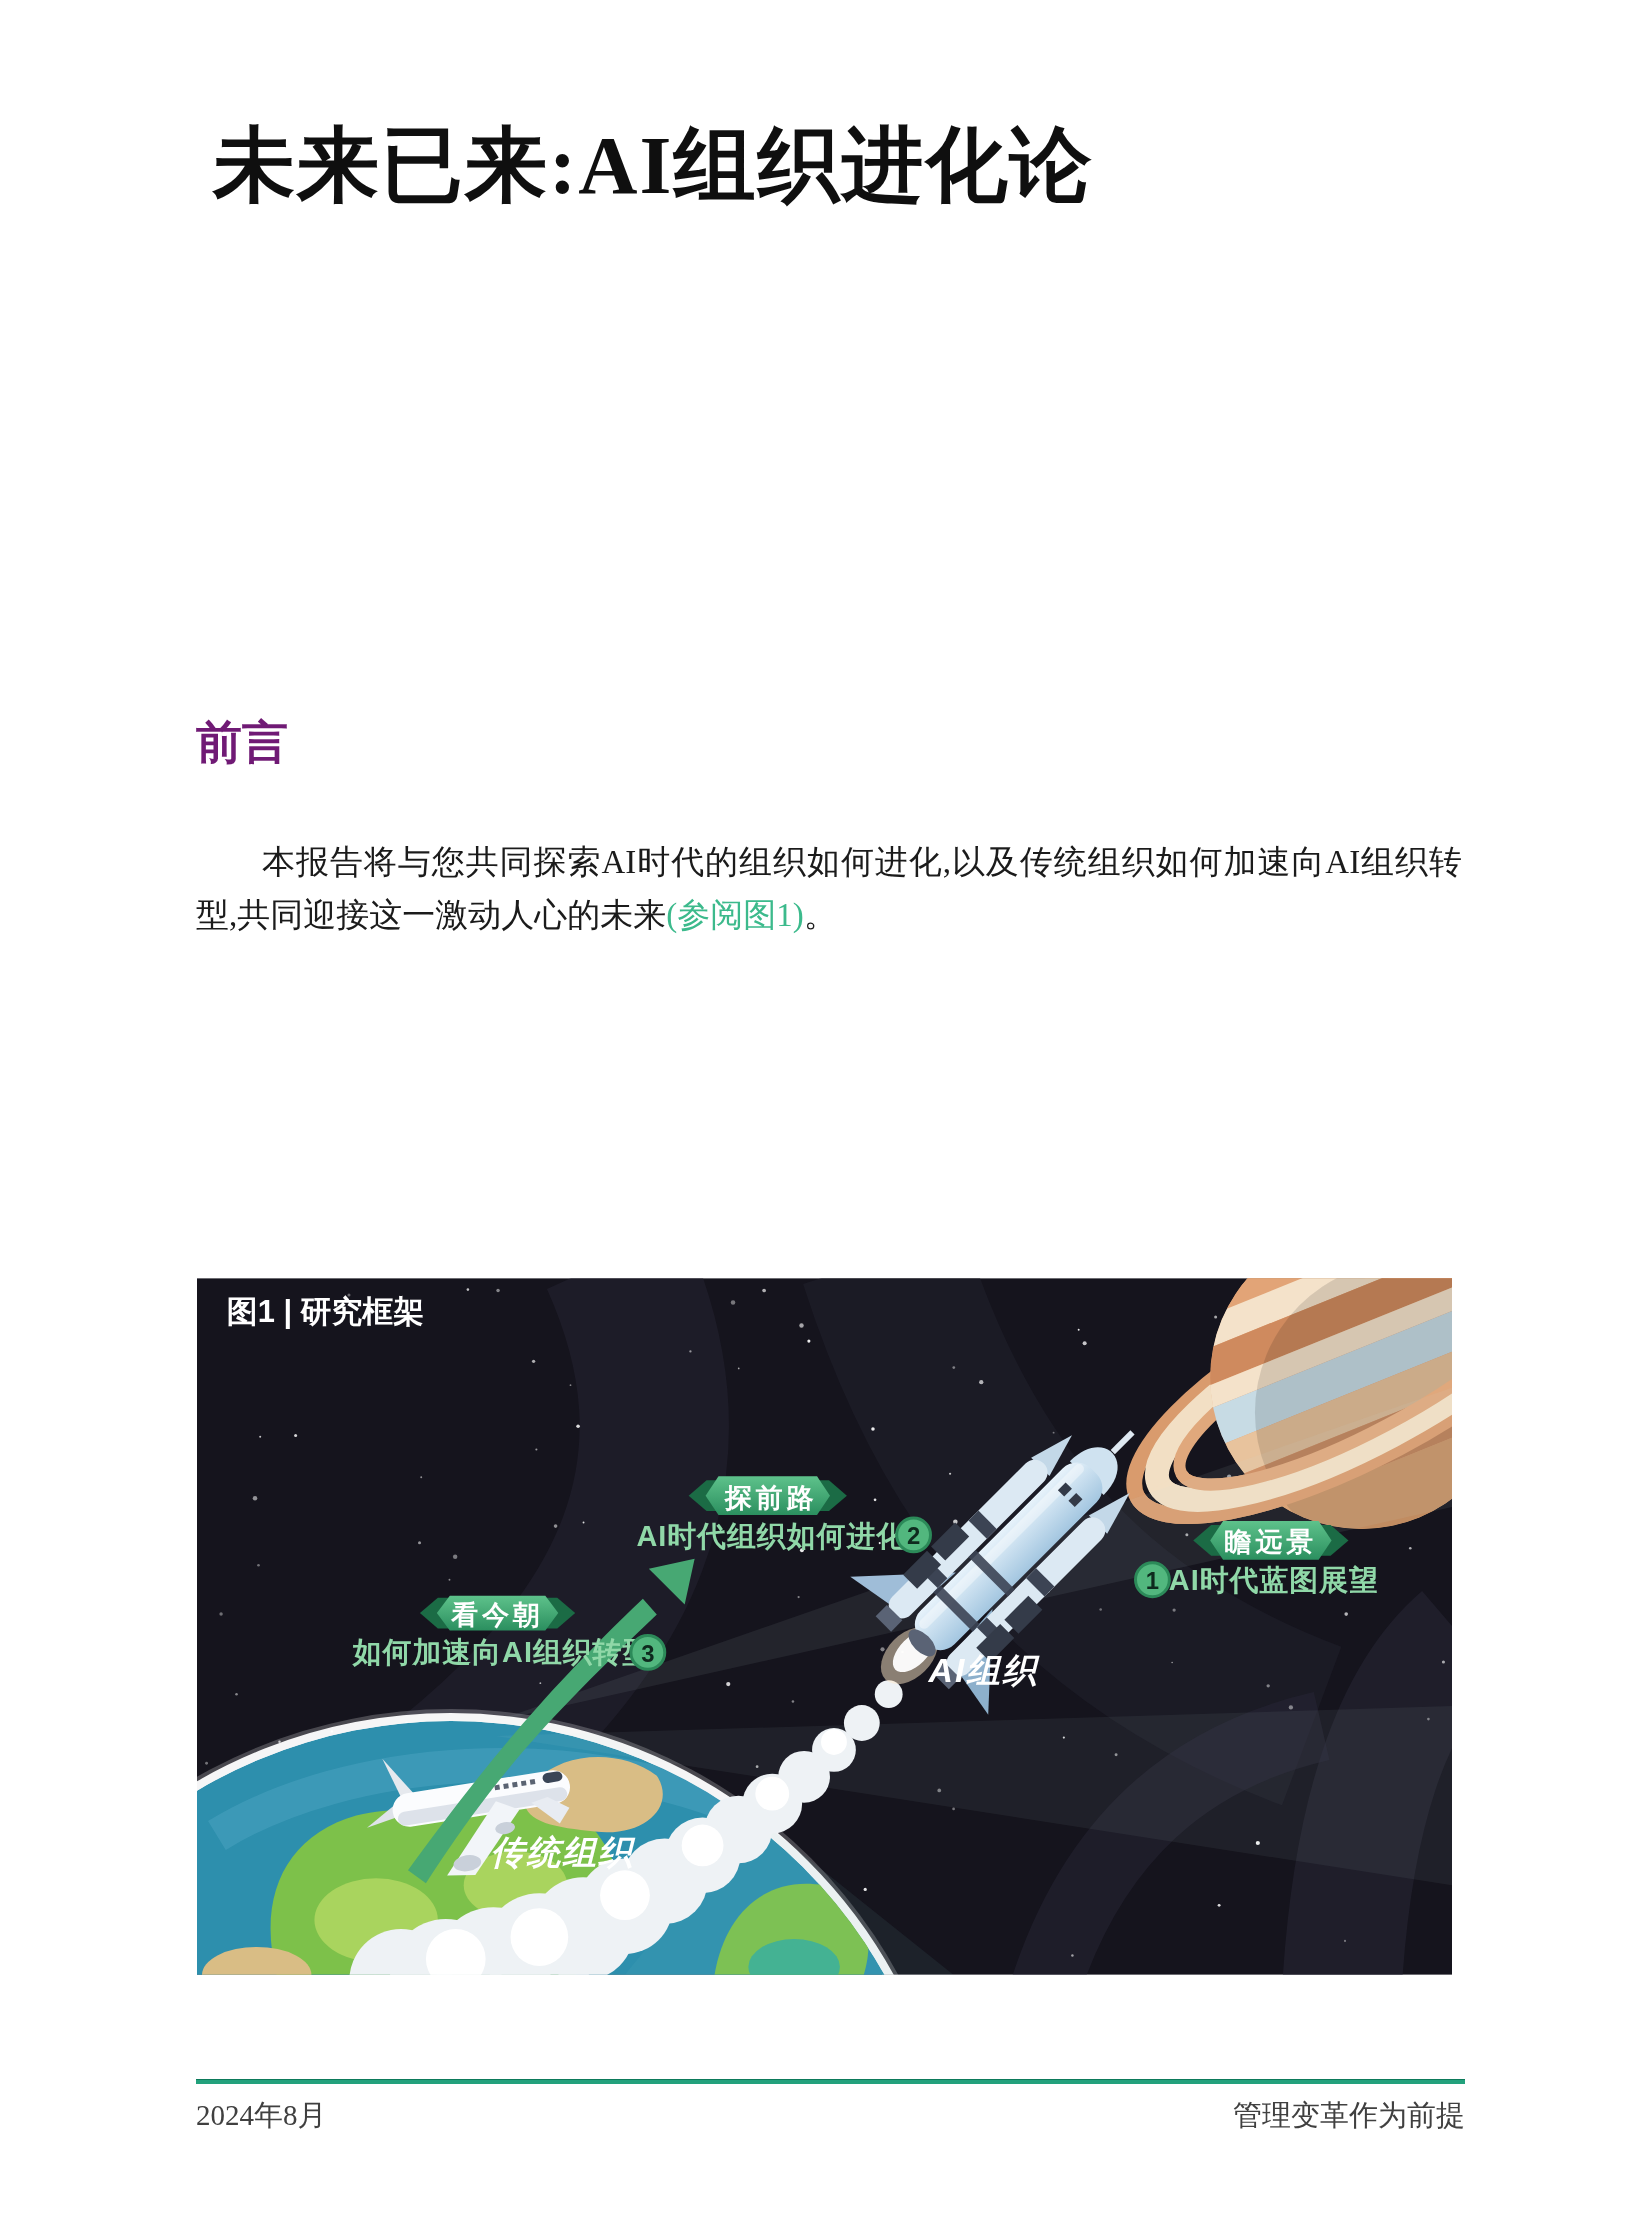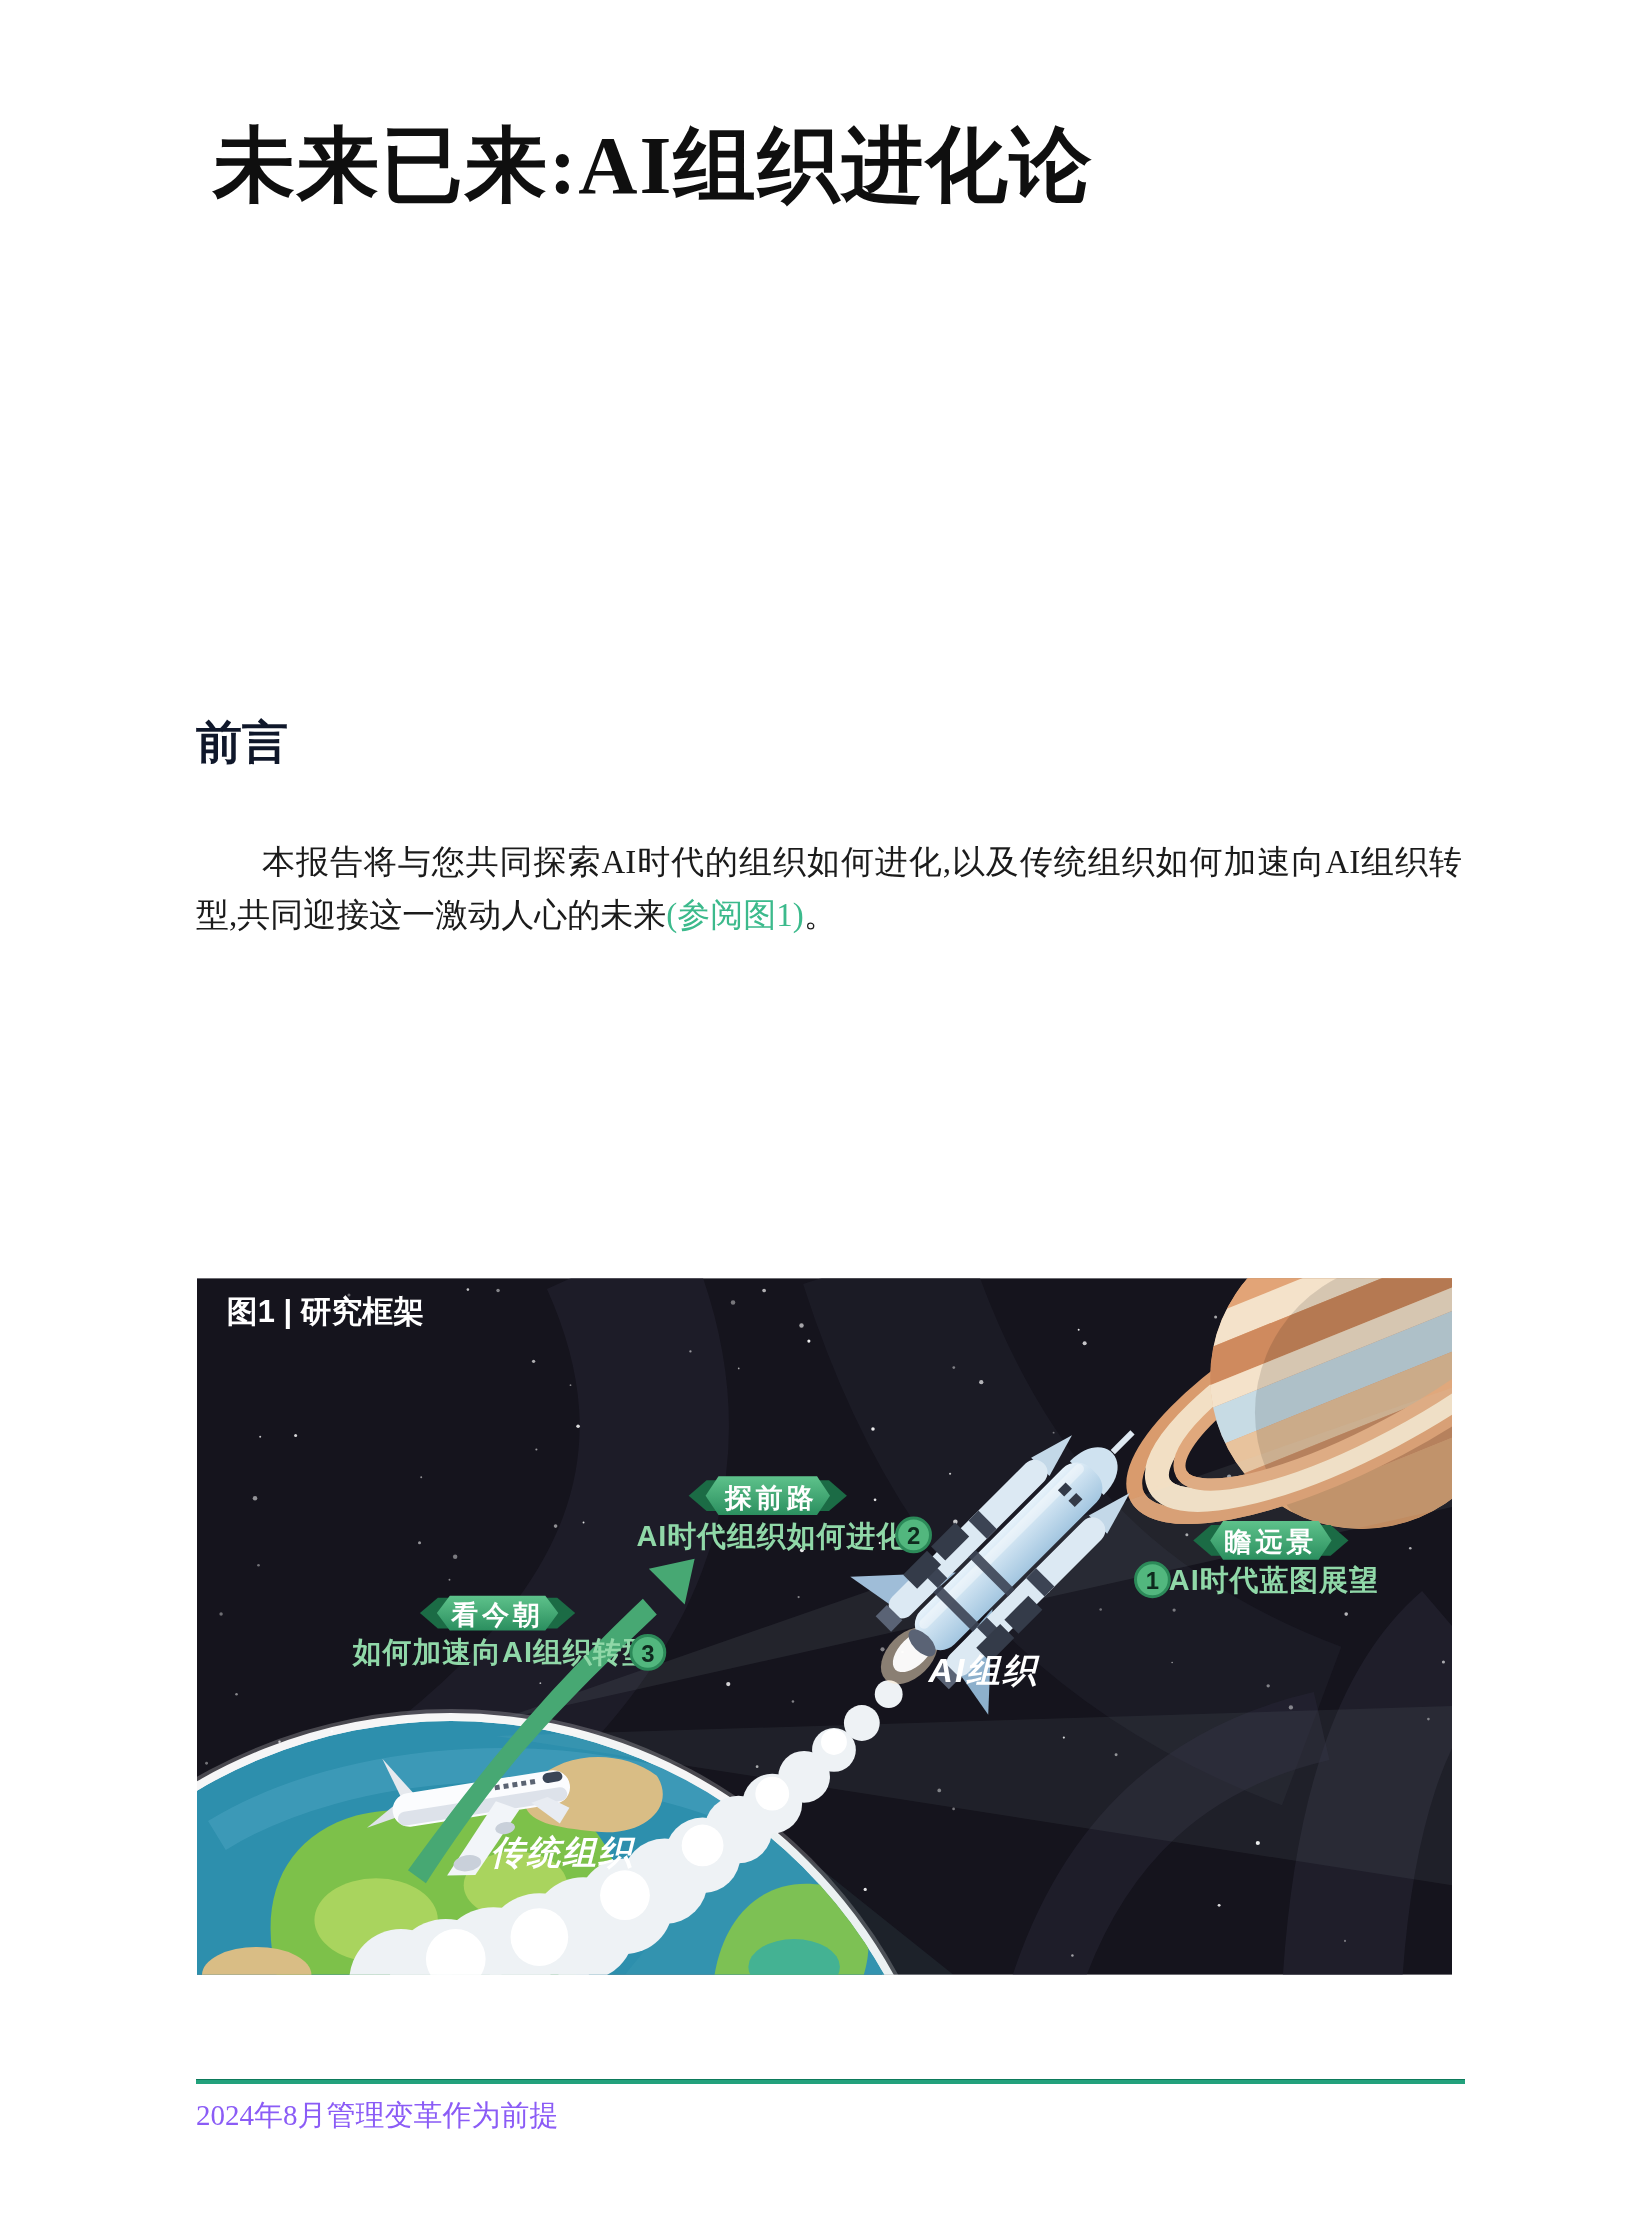--- a/index.html
+++ b/index.html
@@ -2,38 +2,38 @@
 <html><head>
 <meta charset="utf-8">
 <style>
   html,body{margin:0;padding:0;background:#ffffff;}
   .page{position:relative;width:1646px;height:2233px;background:#ffffff;overflow:hidden;
         font-family:"Liberation Serif","DejaVu Serif",serif;}
   .title{position:absolute;left:197px;top:103px;margin:16px;
          font:900 82px/1.15 "Liberation Serif","DejaVu Serif",serif;
          color:#0f0f0f;letter-spacing:2px;white-space:nowrap;}
   .preface-heading{position:absolute;left:196px;top:718px;margin:0;
-         font:700 46px/1.1 "Liberation Serif","DejaVu Serif",serif;color:#0f172a;}
+         font:700 46px/1.1 "Liberation Serif","DejaVu Serif",serif;color:#701a75;}
   .body-copy{position:absolute;left:196px;top:836px;width:1266px;
          font:400 33px/53px "Liberation Serif","DejaVu Serif",serif;
          color:#1b1b1b;text-align:justify;}
   .body-copy p{margin:0 0 37px 0;text-indent:66px;}
   .figref{color:#3cba8c;text-decoration:none;cursor:pointer;}
   .figure-wrap{position:absolute;left:197px;top:1278px;width:1255px;height:697px;}
   .figure-wrap svg{display:block;}
   .fig-label{font:700 31px "Liberation Sans","DejaVu Sans",sans-serif;fill:#ffffff;}
   .hex-label{font:700 27px "Liberation Sans","DejaVu Sans",sans-serif;fill:#ffffff;letter-spacing:4px;}
   .sub-label{font:700 29px "Liberation Sans","DejaVu Sans",sans-serif;fill:#90d8a8;letter-spacing:1px;}
   .num-label{font:700 24px "Liberation Sans","DejaVu Sans",sans-serif;fill:#0e2a1e;}
   .org-label{font:700 34px "Liberation Sans","DejaVu Sans",sans-serif;font-style:italic;fill:#ffffff;letter-spacing:2px;}
   .footer-rule{position:absolute;left:196px;top:2079px;width:1269px;height:4px;
          background:#23a17c;border-top:1px solid #0d7a5a;}
   .footer{position:absolute;left:196px;top:2095px;width:1269px;display:flex;
-         justify-content:flex-start;font:400 29px/1.4 "Liberation Serif","DejaVu Serif",serif;
-         color:#8b5cf6;}
+         justify-content:space-between;font:400 29px/1.4 "Liberation Serif","DejaVu Serif",serif;
+         color:#404040;}
 </style>
 </head>
 <body>
 
 <div class="page">
 
   <h1 class="title">未来已来:AI组织进化论</h1>
 
   <h2 class="preface-heading">前言</h2>
 

